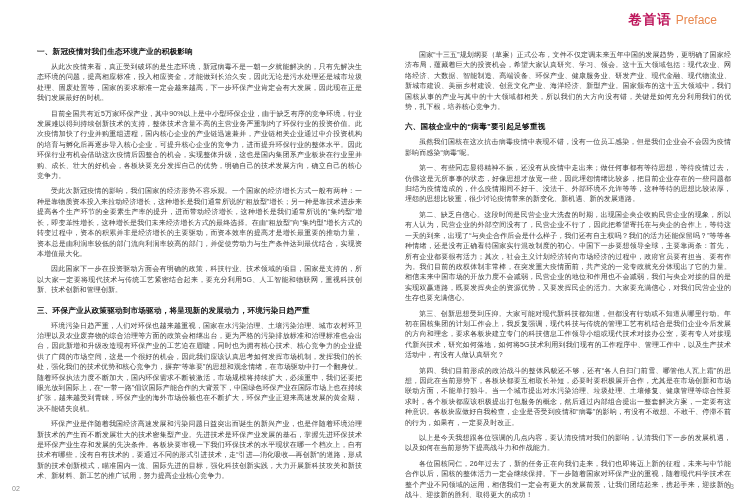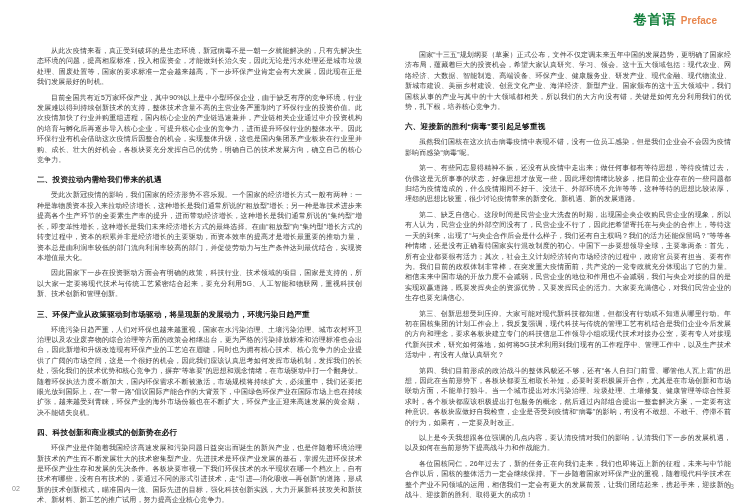--- a/index.html
+++ b/index.html
@@ -35,65 +35,64 @@
     margin:0 0 5px 0;
     letter-spacing:.1px;
   }
   .preface-header{
     position:absolute;
     top:11px;right:14px;
     display:flex;align-items:baseline;gap:4px;
     white-space:nowrap;
   }
   .preface-zh{font-size:13.5px;font-weight:bold;letter-spacing:1px;}
-  .preface-en{font-size:10px;font-weight:bold;}
+  .preface-en{font-size:12px;font-weight:normal;}
   .page-num{
     position:absolute;
     font-size:7px;
     color:#8a8a8a;
   }
   .page-num-left{left:12px;top:485px;}
   .page-num-right{right:9px;top:483px;}
 </style>
 </head>
 <body>
 
 <div class="spread">
 
   <div class="page page-left">
     <div class="content">
 
+      <h3 class="sec-heading">一、新冠疫情对我们生态环境产业的积极影响</h3>
       <p class="body-par">从此次疫情来看，真正受到破坏的是生态环境，新冠病毒不是一朝一夕就能解决的，只有先解决生态环境的问题，提高相应标准，投入相应资金，才能做到长治久安，因此无论是污水处理还是城市垃圾处理、固废处置等，国家的要求标准一定会越来越高，下一步环保产业肯定会有大发展，因此现在正是我们发展最好的时机。</p>
       <p class="body-par">目前全国共有近5万家环保产业，其中90%以上是中小型环保企业，由于缺乏有序的竞争环境，行业发展难以得到持续创新技术的支持，整体技术含量不高的主营业务严重制约了环保行业的投资价值。此次疫情加快了行业并购重组进程，国内核心企业的产业链迅速兼并，产业链相关企业通过中介投资机构的培育与孵化后再逐步导入核心企业，可提升核心企业的竞争力，进而提升环保行业的整体水平。因此环保行业有机会借助这次疫情后因整合的机会，实现整体升级，这也是国内集团系产业板块在行业里并购、成长、壮大的好机会，各板块要充分发挥自己的优势，明确自己的技术发展方向，确立自己的核心竞争力。</p>
 
-      <h3 class="sec-heading">二、投资拉动内需给我们带来的机遇</h3>
       <p class="body-par">受此次新冠疫情的影响，我们国家的经济形势不容乐观。一个国家的经济增长方式一般有两种：一种是靠物质资本投入来拉动经济增长，这种增长是我们通常所说的“粗放型”增长；另一种是靠技术进步来提高各个生产环节的全要素生产率的提升，进而带动经济增长，这种增长是我们通常所说的“集约型”增长，即变革性增长，这种增长是我们未来经济增长方式的最终选择。在由“粗放型”向“集约型”增长方式的转变过程中，资本的积累并非是经济增长的主要驱动，而资本效率的提高才是增长最重要的推动力量，资本总是由利润率较低的部门流向利润率较高的部门，并促使劳动力与生产条件达到最优结合，实现资本增值最大化。</p>
       <p class="body-par">因此国家下一步在投资驱动方面会有明确的政策，科技行业、技术领域的项目，国家是支持的，所以大家一定要将现代技术与传统工艺紧密结合起来，要充分利用5G、人工智能和物联网，重视科技创新、技术创新和管理创新。</p>
 
       <h3 class="sec-heading">三、环保产业从政策驱动到市场驱动，将呈现新的发展动力，环境污染日趋严重</h3>
       <p class="body-par">环境污染日趋严重，人们对环保也越来越重视，国家在水污染治理、土壤污染治理、城市农村环卫治理以及农业废弃物的综合治理等方面的政策会相继出台，更为严格的污染排放标准和治理标准也会出台，因此新增和升级改造现有环保产业的工艺迫在眉睫，同时也为拥有核心技术、核心竞争力的企业提供了广阔的市场空间，这是一个很好的机会，因此我们应该认真思考如何发挥市场机制，发挥我们的长处，强化我们的技术优势和核心竞争力，摒弃“等靠要”的思想和观念情绪，在市场驱动中打一个翻身仗。随着环保执法力度不断加大，国内环保需求不断被激活，市场规模将持续扩大，必须重申，我们还要把眼光放到国际上，在“一带一路”倡议国际产能合作的大背景下，中国绿色环保产业在国际市场上也在持续扩张，越来越受到青睐，环保产业的海外市场份额也在不断扩大，环保产业正迎来高速发展的黄金期，决不能错失良机。</p>
 
-      <h3 class="sec-heading">四、科技创新和商业模式的创新势在必行</h3>
       <p class="body-par">环保产业是伴随着我国经济高速发展和污染问题日益突出而诞生的新兴产业，也是伴随着环境治理新技术的产生而不断发展壮大的技术密集型产业。先进技术是环保产业发展的基石，掌握先进环保技术是环保产业生存和发展的先决条件。各板块要审视一下我们环保技术的水平现状在哪一个档次上，自有技术有哪些，没有自有技术的，要通过不同的形式引进技术，走“引进—消化吸收—再创新”的道路，形成新的技术创新模式，瞄准国内一流、国际先进的目标，强化科技创新实践，大力开展新科技攻关和新技术、新材料、新工艺的推广试用，努力提高企业核心竞争力。</p>
 
     </div>
   </div>
 
   <div class="page page-right">
 
     <div class="preface-header">
-      <span class="preface-zh" style="color: #15803d; font-family: Liberation Serif, serif;">卷首语</span>
+      <span class="preface-zh" style="color: #be185d; font-family: Liberation Serif, serif;">卷首语</span>
       <span class="preface-en" style="color: rgb(232, 135, 78);">Preface</span>
     </div>
 
     <div class="content">
 
       <p class="body-par">国家“十三五”规划纲要（草案）正式公布，文件不仅定调未来五年中国的发展趋势，更明确了国家经济布局，蕴藏着巨大的投资机会，希望大家认真研究、学习、领会。这十五大领域包括：现代农业、网络经济、大数据、智能制造、高端设备、环保产业、健康服务业、研发产业、现代金融、现代物流业、新城市建设、美丽乡村建设、创意文化产业、海洋经济、新型产业。国家颁布的这十五大领域中，我们国核从事的产业与其中的十大领域都相关，所以我们的大方向没有错，关键是如何充分利用我们的优势，扎下根，培养核心竞争力。</p>
 
-      <h3 class="sec-heading">六、迎接新的胜利“病毒”要引起足够重视</h3>
+      <h3 class="sec-heading">六、国核企业中的“病毒”要引起足够重视</h3>
       <p class="body-par">虽然我们国核在这次抗击病毒疫情中表现不错，没有一位员工感染，但是我们企业会不会因为疫情影响而感染“病毒”呢。</p>
       <p class="body-par">第一、有些同志显得精神不振，还没有从疫情中走出来；做任何事都有等待思想，等待疫情过去，仿佛这是无所事事的状态，好像思想才放宽一些，因此埋怨情绪比较多，把目前企业存在的一些问题都归结为疫情造成的，什么疫情期间不好干、没法干、外部环境不允许等等，这种等待的思想比较浓厚，埋怨的思想比较重，很少讨论疫情带来的新变化、新机遇、新的发展道路。</p>
       <p class="body-par">第二、缺乏自信心。这段时间是民营企业大洗盘的时期，出现国企央企收购民营企业的现象，所以有人认为，民营企业的外部空间没有了，民营企业不行了，因此把希望寄托在与央企的合作上，等待这一天的到来，出现了“与央企合作后会是什么样子，我们还有自主权吗？我们的活力还能保留吗？”等等各种情绪，还是没有正确看待国家实行混改制度的初心。中国下一步要想领导全球，主要靠两条：首先，所有企业都要很有活力；其次，社会主义计划经济转向市场经济的过程中，政府官员要有担当、要有作为。我们目前的政权体制非常棒，在突发重大疫情面前，共产党的一党专政就充分体现出了它的力量。相信未来中国市场的开放力度不会减弱，民营企业的地位和作用也不会减弱，我们与央企对接的目的是实现双赢道路，既要发挥央企的资源优势，又要发挥民企的活力。大家要充满信心，对我们民营企业的生存也要充满信心。</p>
       <p class="body-par">第三、创新思想受到压抑。大家可能对现代新科技都知道，但都没有行动或不知道从哪里行动。年初在国核集团的计划工作会上，我反复强调，现代科技与传统的管理工艺有机结合是我们企业今后发展的方向和理念，要求各板块建立专门的科技信息工作领导小组或现代技术对接办公室，要有专人对接现代新兴技术，研究如何落地，如何将5G技术利用到我们现有的工作程序中、管理工作中，以及生产技术活动中，有没有人做认真研究？</p>
       <p class="body-par">第四、我们目前形成的政治战斗的整体风貌还不够，还有“各人自扫门前雪、哪管他人瓦上霜”的思想，因此在当前形势下，各板块都要互相取长补短，必要时要积极展开合作，尤其是在市场创新和市场联动方面，不能单打独斗。当一个城市提出对水污染治理、垃圾处理、土壤修复、健康管理等综合性要求时，各个板块都应该积极提出打包服务的概念，然后通过内部组合提出一整套解决方案，一定要有这种意识。各板块应做好自我检查，企业是否受到疫情和“病毒”的影响，有没有不敢想、不敢干、停滞不前的行为，如果有，一定要及时改正。</p>
       <p class="body-par">以上是今天我想跟各位强调的几点内容，要认清疫情对我们的影响，认清我们下一步的发展机遇，以及如何在当前形势下提高战斗力和作战能力。</p>
       <p class="body-par">各位国核同仁，26年过去了，新的任务正在向我们走来，我们也即将迈上新的征程，未来与中节能合作以后，国核的整体活力一定会继续保持。下一步随着国家对环保产业的重视，随着现代科学技术在整个产业不同领域的运用，相信我们一定会有更大的发展前景，让我们团结起来，携起手来，迎接新的战斗、迎接新的胜利、取得更大的成功！</p>
 
     </div>
   </div>

